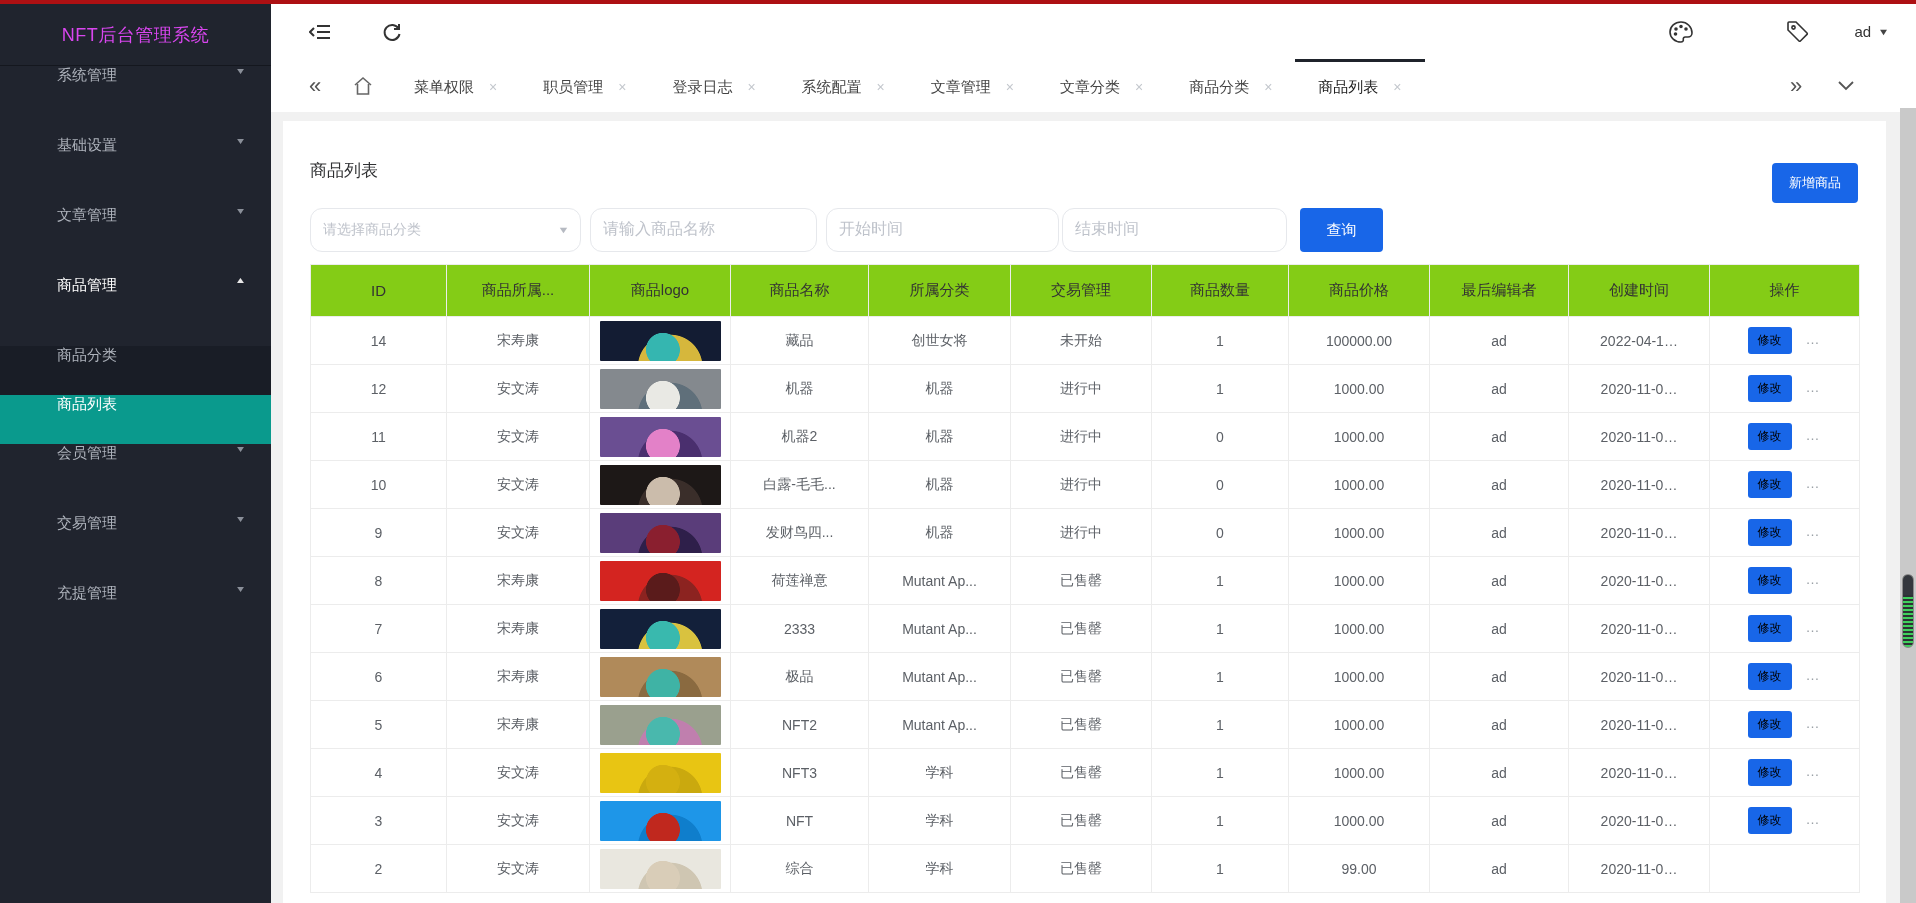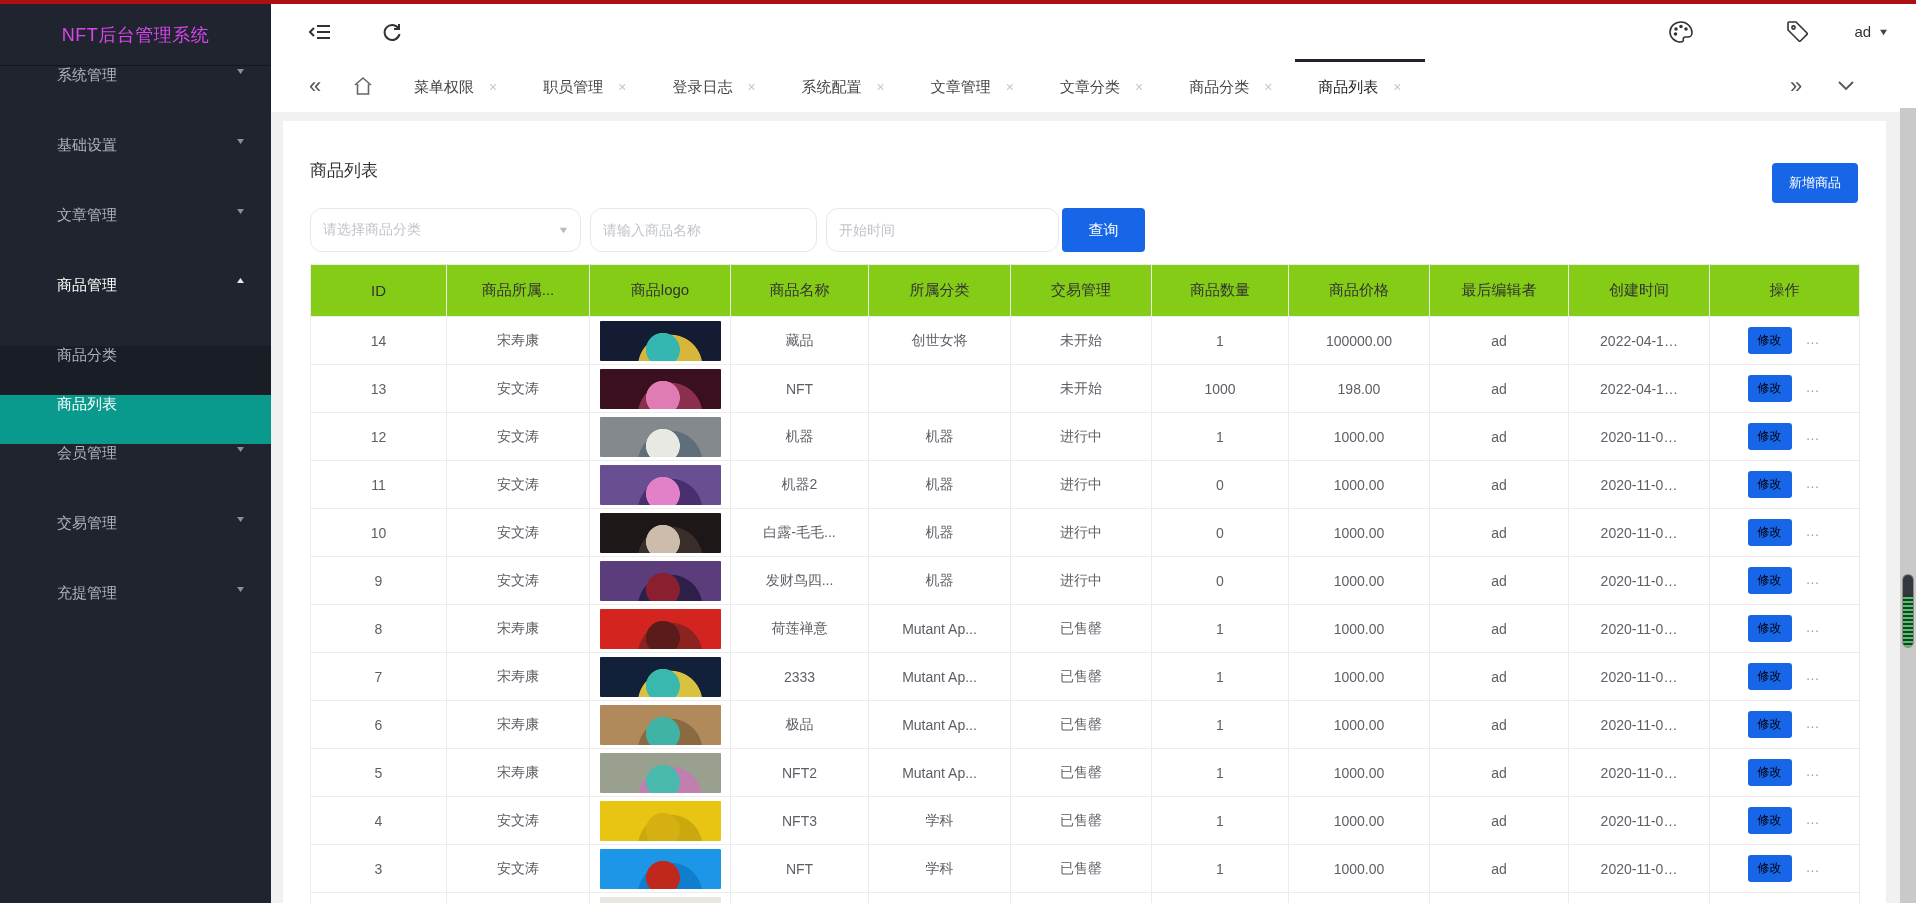--- a/index.html
+++ b/index.html
@@ -52,22 +52,22 @@
   .page-title { font-size:17px; color:#303133; margin:14px 0 26px 0; }
   .add-btn { position:absolute; right:28px; top:42px; background:#1866e8; color:#fff; font-size:13px;
     border:none; border-radius:4px; padding:11px 17px; cursor:pointer; }
 
   
   .filters { display:flex; align-items:center; margin-bottom:12px; }
   .f-box { height:44px; border:1px solid #e6e8ec; border-radius:12px; background:#fff;
     display:flex; align-items:center; padding:0 12px; color:#bfc3cb; font-size:14px; }
   .f-select { width:271px; margin-right:9px; justify-content:space-between; cursor:pointer; }
   .f-select .sel-caret { font-size:9px; color:#b6bac2; transform:scale(1.4,1); }
-  .f-input { border:none; outline:none; width:100%; height:100%; font-size:14px; color:#737373;
-    font-family:Liberation Sans, sans-serif; background:transparent; }
+  .f-input { border:none; outline:none; width:100%; height:100%; font-size:16px; color:#737373;
+    font-family:Liberation Mono, monospace; background:transparent; }
   .f-input::placeholder { color:#bfc3cb; }
   .f-wrap { width:227px; margin-right:9px; } .f-wrap2 { width:233px; margin-right:3px; } .f-wrap3 { width:225px; margin-right:13px; }
   .search-btn { width:83px; height:44px; background:#1866e8; color:#fff; border:none; border-radius:4px;
     font-size:15px; cursor:pointer; }
 
   
   table { border-collapse:collapse; table-layout:fixed; width:1549px; margin-top:11px; }
   th, td { border:1px solid #ececec; text-align:center; font-weight:normal; overflow:hidden; white-space:nowrap; }
   th { height:52px; font-size:15px; color:#333; background:#84cc16; }
   td { height:48px; font-size:14px; color:#5c6066; }
@@ -250,20 +250,23 @@
       <div class="f-box f-select">
         <span>请选择商品分类</span>
         <span class="sel-caret">▼</span>
       </div>
       <div class="f-box f-wrap">
         <input class="f-input" placeholder="请输入商品名称" style="">
       </div>
       <div class="f-box f-wrap2">
         <input class="f-input" placeholder="开始时间" style="">
       </div>
+      <div class="f-box f-wrap3">
+        <input class="f-input" placeholder="结束时间" style="">
+      </div>
       <button class="search-btn">查询</button>
     </div>
 
     <table>
       <colgroup>
         <col style="width:136px">
           <col style="width:143px">
           <col style="width:141px">
           <col style="width:138px">
         <col style="width:142px">
@@ -312,38 +315,20 @@
     <td>1</td>
     <td>100000.00</td>
     <td>ad</td>
     <td>2022-04-1…</td>
     <td>
       <button class="edit-btn">修改</button>
       <span class="more-dots">…</span>
     </td>
   </tr>
 
-  <tr>
-    <td>13</td>
-    <td>安文涛</td>
-    <td>
-              <div class="logo-thumb" style="background: radial-gradient(circle at 52% 72%, rgb(224, 123, 180) 0px, rgb(224, 123, 180) 24%, rgba(0, 0, 0, 0) 25%), radial-gradient(circle at 58% 115%, rgb(140, 47, 78) 0px, rgb(140, 47, 78) 38%, rgba(0, 0, 0, 0) 39%), rgb(58, 16, 32);"></div>
-            </td>
-    <td>NFT</td>
-    <td></td>
-    <td>未开始</td>
-    <td>1000</td>
-    <td>198.00</td>
-    <td>ad</td>
-    <td>2022-04-1…</td>
-    <td>
-      <button class="edit-btn">修改</button>
-      <span class="more-dots">…</span>
-    </td>
-  </tr>
 
   <tr>
     <td>12</td>
     <td>安文涛</td>
     <td>
               <div class="logo-thumb" style="background: radial-gradient(circle at 52% 72%, rgb(233, 233, 228) 0px, rgb(233, 233, 228) 24%, rgba(0, 0, 0, 0) 25%), radial-gradient(circle at 58% 115%, rgb(95, 111, 122) 0px, rgb(95, 111, 122) 38%, rgba(0, 0, 0, 0) 39%), rgb(132, 137, 142);"></div>
             </td>
     <td>机器</td>
     <td>机器</td>
     <td>进行中</td>

